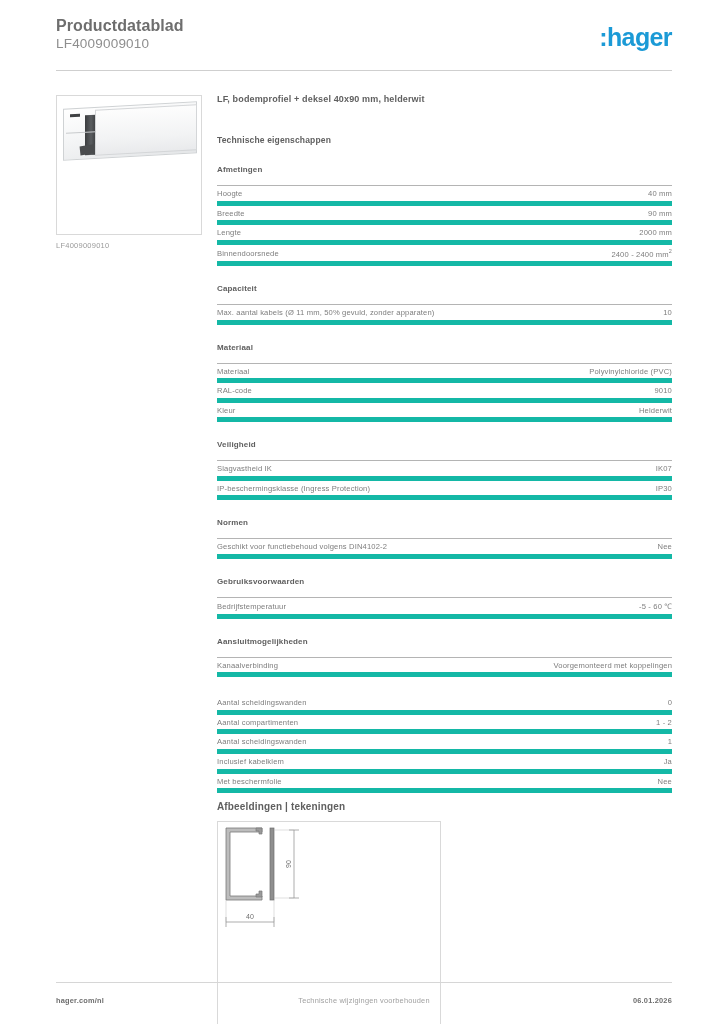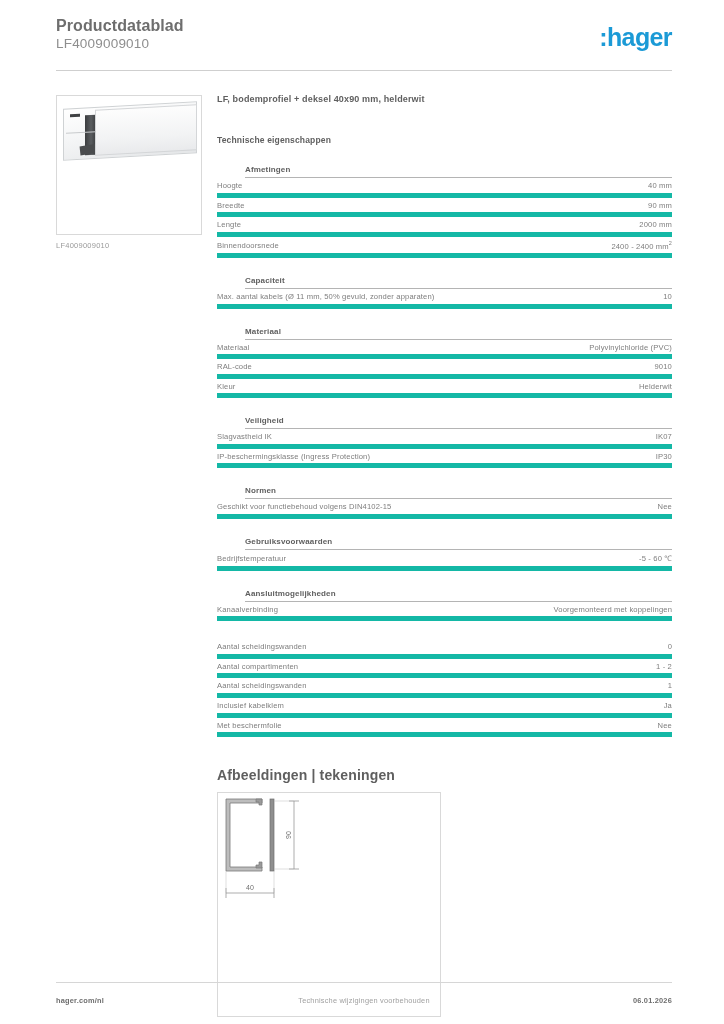--- a/index.html
+++ b/index.html
@@ -83,38 +83,37 @@
   .tech-head {
     font-size:8.5px; font-weight:bold; color:#5f5f5f;
     letter-spacing:0.15px; margin-top:30px;
   }
 
   
   .spec-group { margin-top:18px; }
   .spec-group:first-of-type { margin-top:20px; }
   .grp-title {
     font-size:8px; font-weight:bold; color:#5f5f5f;
-    letter-spacing:0.15px; padding-bottom:3px;
+    letter-spacing:0.15px; padding-bottom:11px;
     border-bottom:1px solid #b4b4b4;
-    margin-left:28px;
   }
   .spec-row {
     display:flex; justify-content:space-between; align-items:baseline;
     padding:3.0px 0 2.6px 0;
     border-bottom:5px solid #14b8a6;
     font-size:7.6px; color:#7d7d7d; letter-spacing:0.15px;
   }
   .spec-label { white-space:nowrap; }
   .spec-value { text-align:right; white-space:nowrap; }
   .spec-value sup { font-size:5.5px; vertical-align:super; }
 
   
   .draw-head {
-    font-size:14px; font-weight:bold; color:#5f5f5f;
-    letter-spacing:0.15px; margin-top:30px;
+    font-size:10px; font-weight:bold; color:#5f5f5f;
+    letter-spacing:0.15px; margin-top:8px;
   }
   .draw-box {
     position:relative; margin-top:9px;
     width:224px; height:225px;
     border:1px solid #d9d9d9; background:#fff;
   }
   .draw-svg { position:absolute; left:0; top:0; }
 
   
   .foot-rule {
@@ -213,21 +212,21 @@
             <span class="spec-value">IK07</span>
           </div>
           <div class="spec-row">
             <span class="spec-label">IP-beschermingsklasse (Ingress Protection)</span>
             <span class="spec-value">IP30</span>
           </div>
         </div>
         <div class="spec-group">
           <div class="grp-title">Normen</div>
           <div class="spec-row">
-            <span class="spec-label">Geschikt voor functiebehoud volgens DIN4102-15</span>
+            <span class="spec-label">Geschikt voor functiebehoud volgens DIN4102-2</span>
             <span class="spec-value">Nee</span>
           </div>
         </div>
         <div class="spec-group">
           <div class="grp-title">Gebruiksvoorwaarden</div>
           <div class="spec-row">
             <span class="spec-label">Bedrijfstemperatuur</span>
             <span class="spec-value">-5 - 60 ℃</span>
           </div>
         </div>

